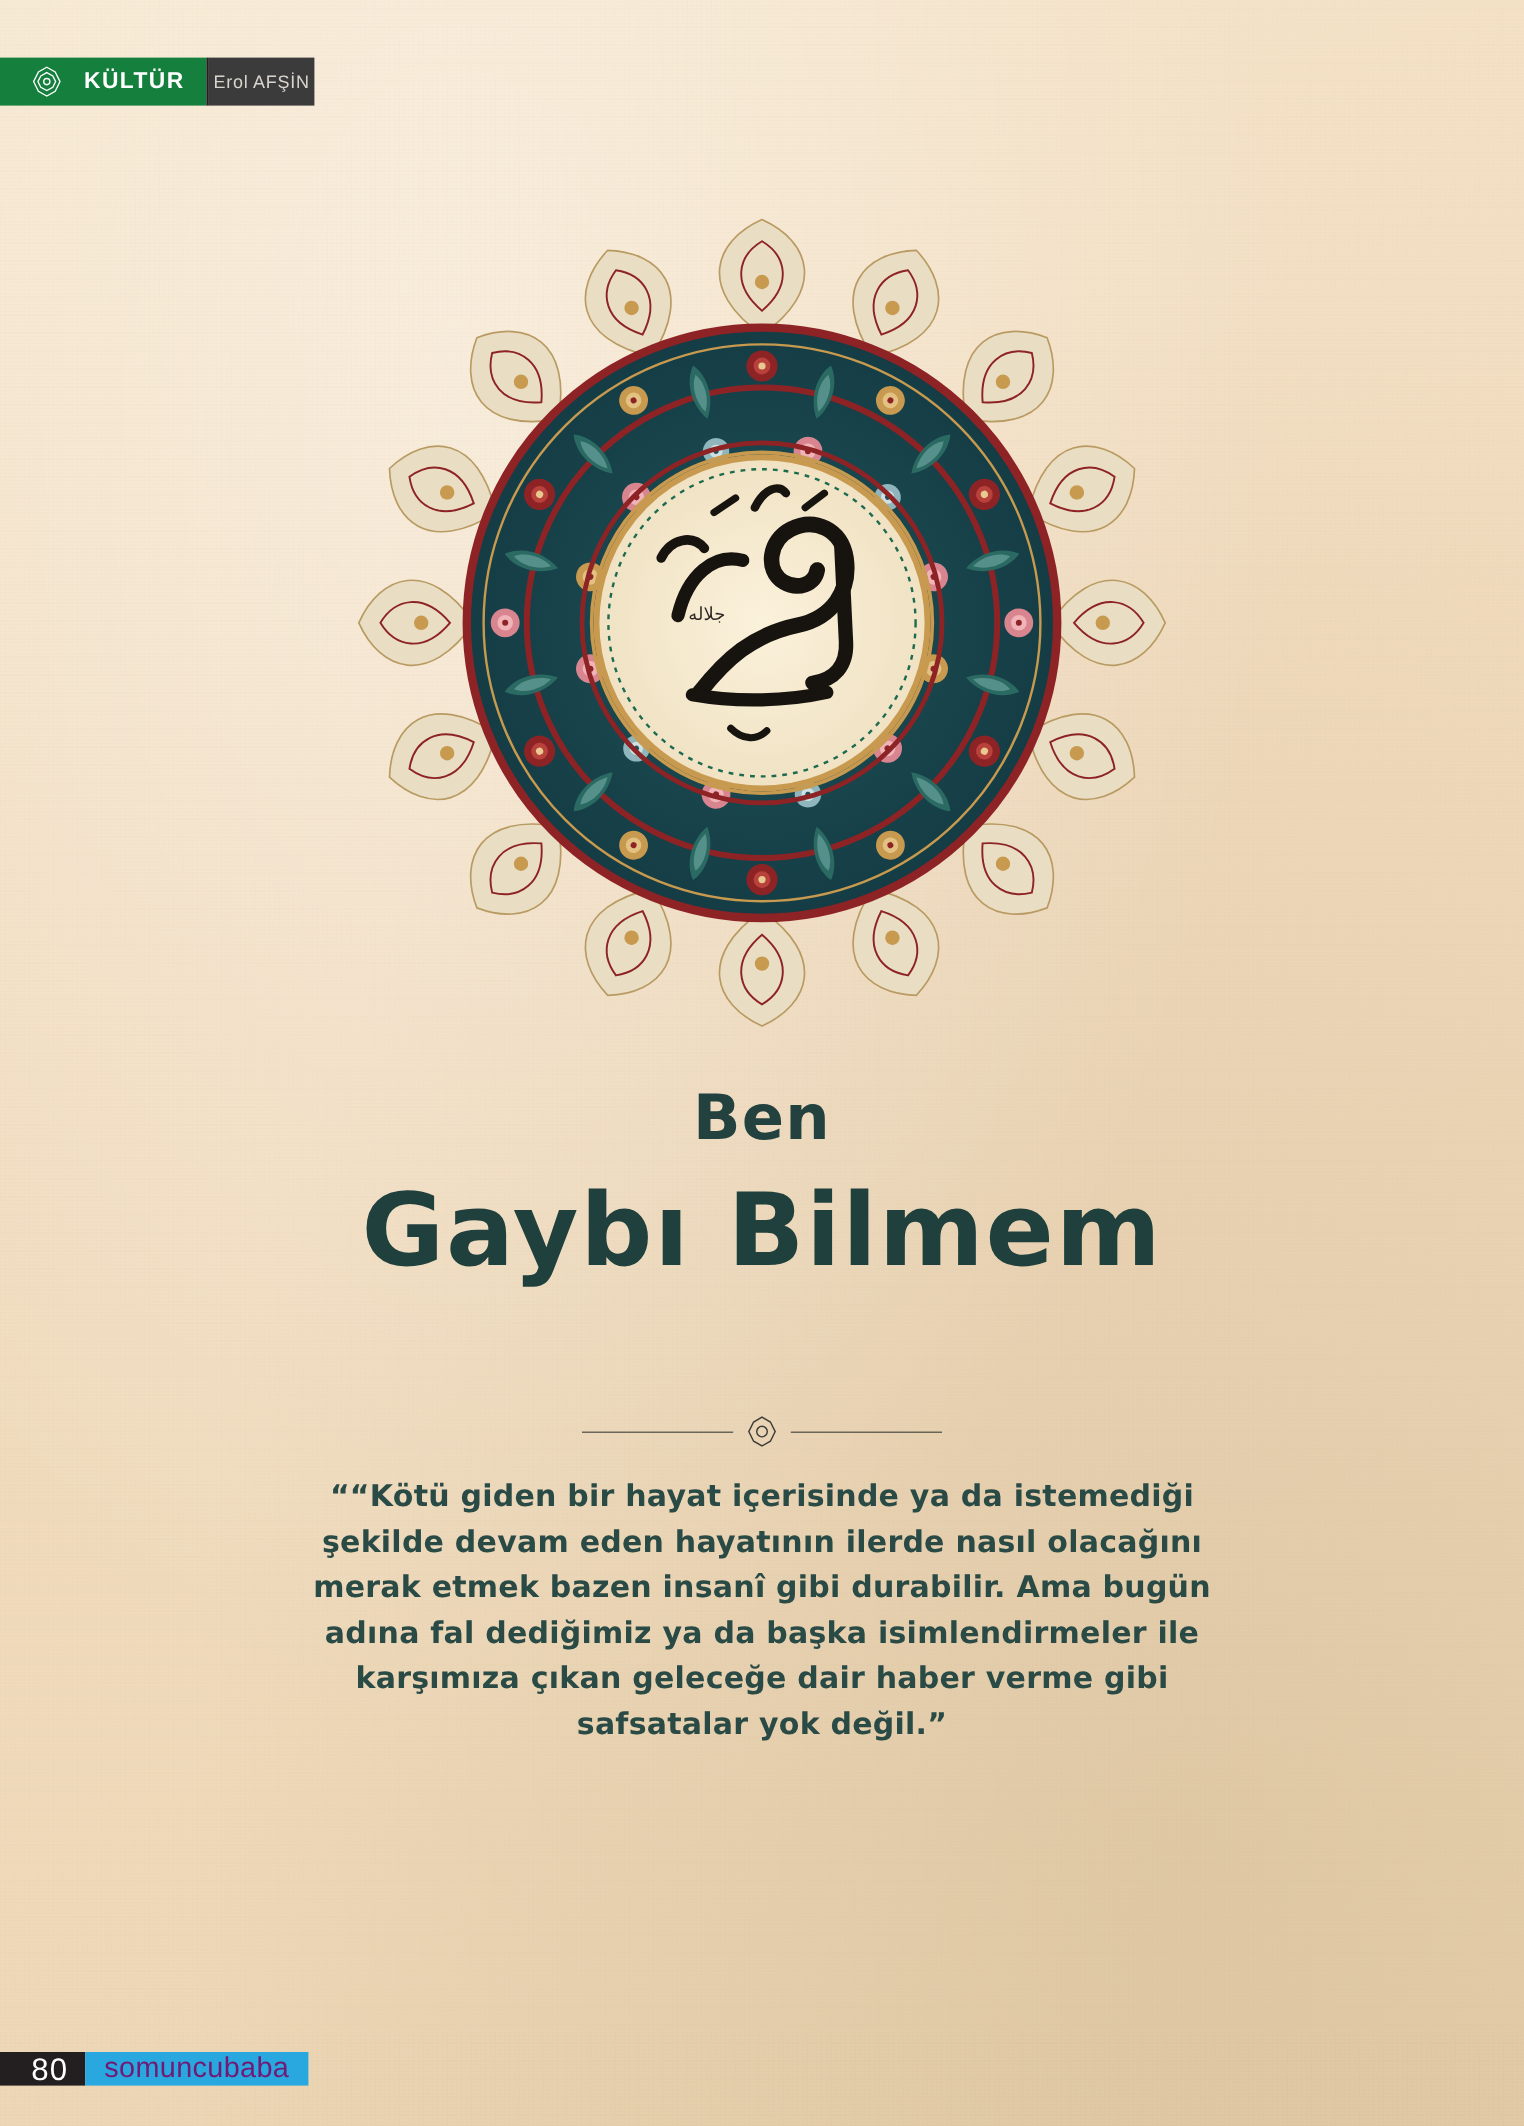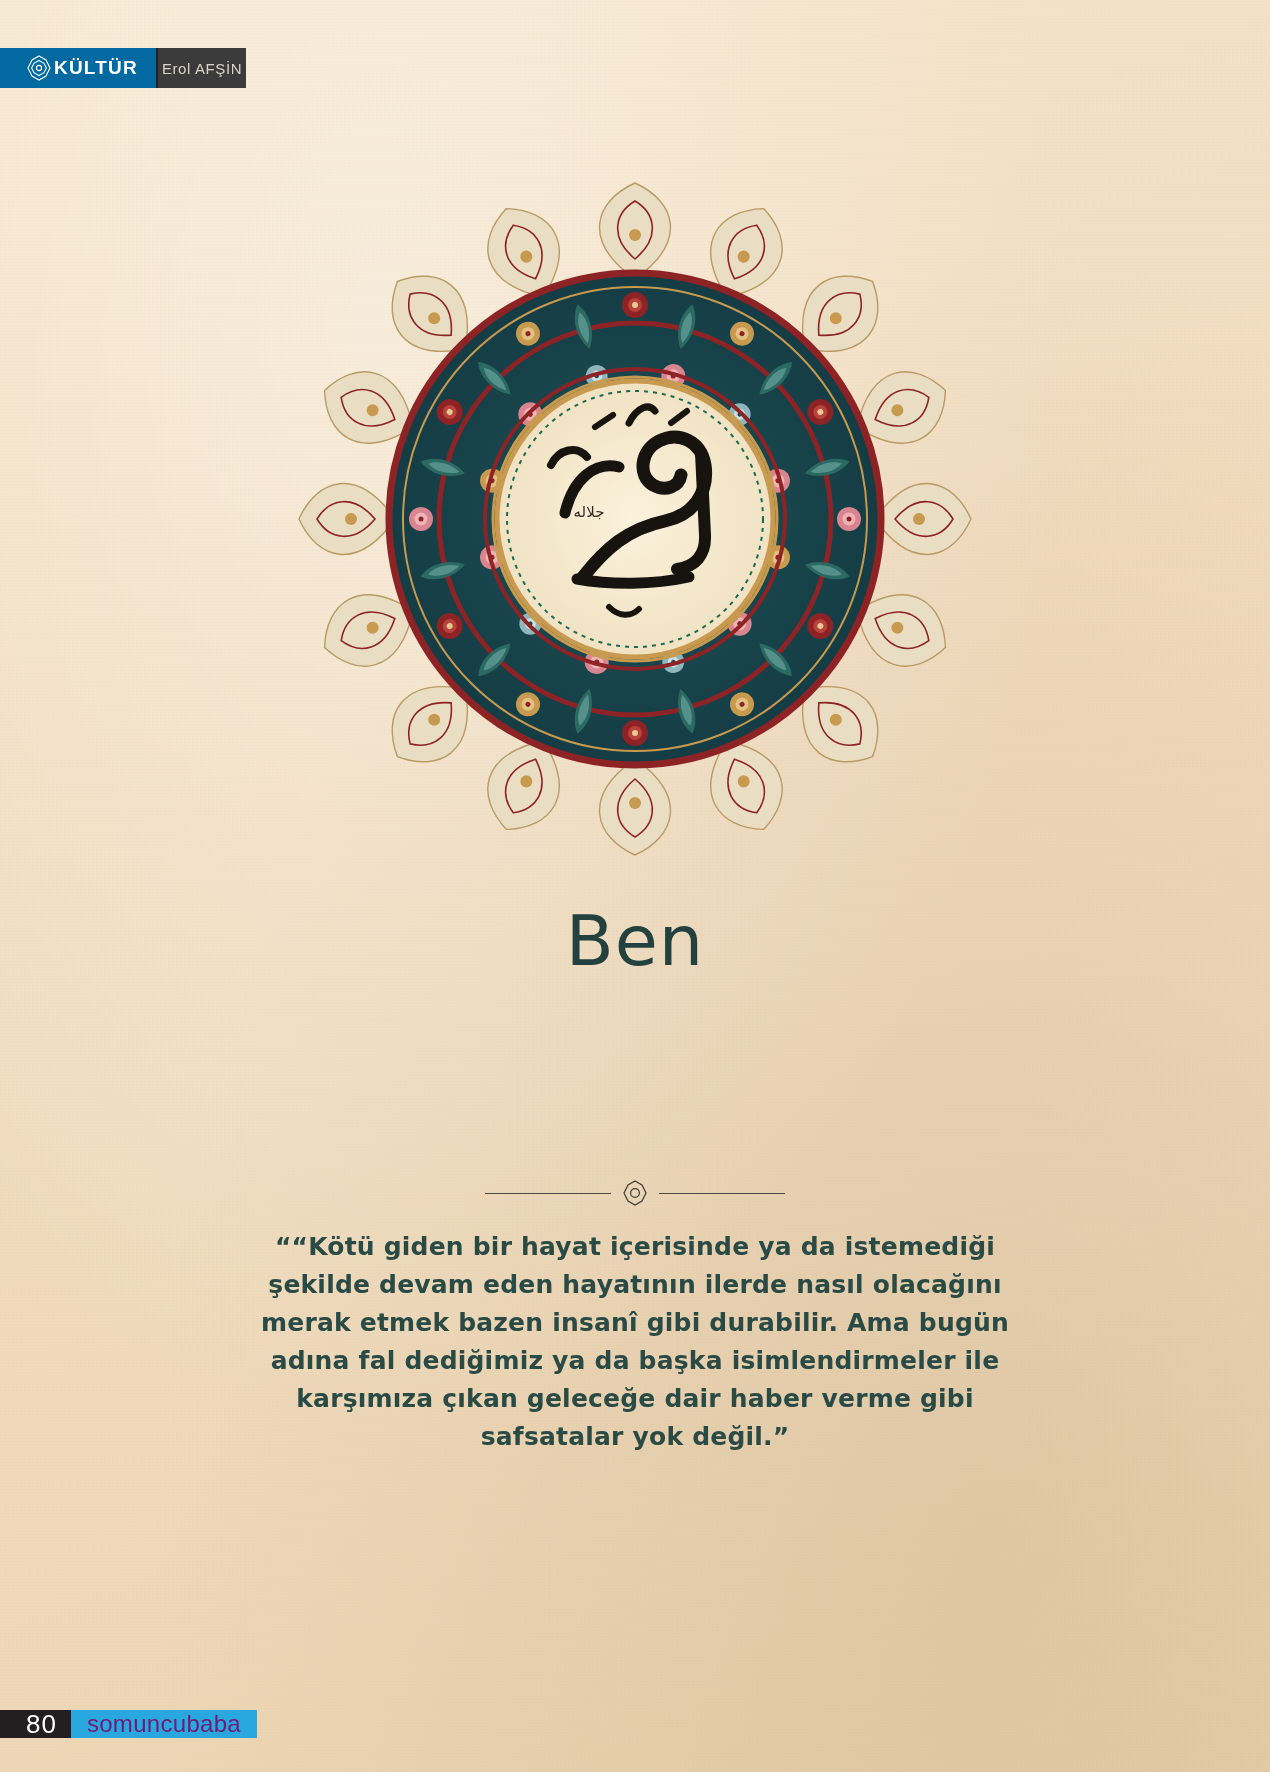--- a/index.html
+++ b/index.html
@@ -37,25 +37,25 @@
   
   .header-tag {
     position: absolute;
     left: 0;
     top: 48px;
     height: 40px;
     display: flex;
     align-items: stretch;
   }
   .tag-badge {
-    background: #0369a1;
+    background: #15803d;
     display: flex;
     align-items: center;
     padding: 0 18px 0 26px;
-    gap: 2px;
+    gap: 18px;
   }
   .rosette {
     width: 26px;
     height: 26px;
     position: relative;
     flex: none;
   }
   .rosette svg { display: block; }
   .tag-label {
     color: #ffffff;
@@ -92,25 +92,25 @@
   
   .title-block {
     position: absolute;
     left: 0;
     right: 0;
     top: 905px;
     text-align: center;
   }
   .title-small {
     font-family: "DejaVu Sans", sans-serif;
-    font-size: 70px;
+    font-size: 52px;
     color: #23423f;
     letter-spacing: 1px;
     line-height: 1.05;
-    font-weight: 400;
+    font-weight: 700;
   }
   .title-big {
     font-family: "DejaVu Sans", sans-serif;
     font-size: 84px;
     font-weight: bold;
     color: #20403d;
     letter-spacing: 1.5px;
     line-height: 1.12;
     margin-top: 18px;
   }
@@ -491,20 +491,21 @@
       </g>
       <g fill="#17130f" font-family="DejaVu Sans, sans-serif" font-size="15" text-anchor="middle">
         <text x="-46" y="-2" opacity="0.9">جلاله</text>
       </g>
     </g>
   </svg>
 </div>
 
 <div class="title-block">
   <div class="title-small">Ben</div>
+  <div class="title-big">Gaybı Bilmem</div>
 </div>
 
 <div class="rule">
   <span class="line"></span>
   <span class="diamond">
     <svg viewBox="0 0 28 28" width="28" height="28">
       <g fill="none" stroke="#3e3c36" stroke-width="1.2">
         <path d="M14 2 L21 6 L25 14 L21 22 L14 26 L7 22 L3 14 L7 6 Z"></path>
         <circle cx="14" cy="14" r="4.4"></circle>
       </g>

